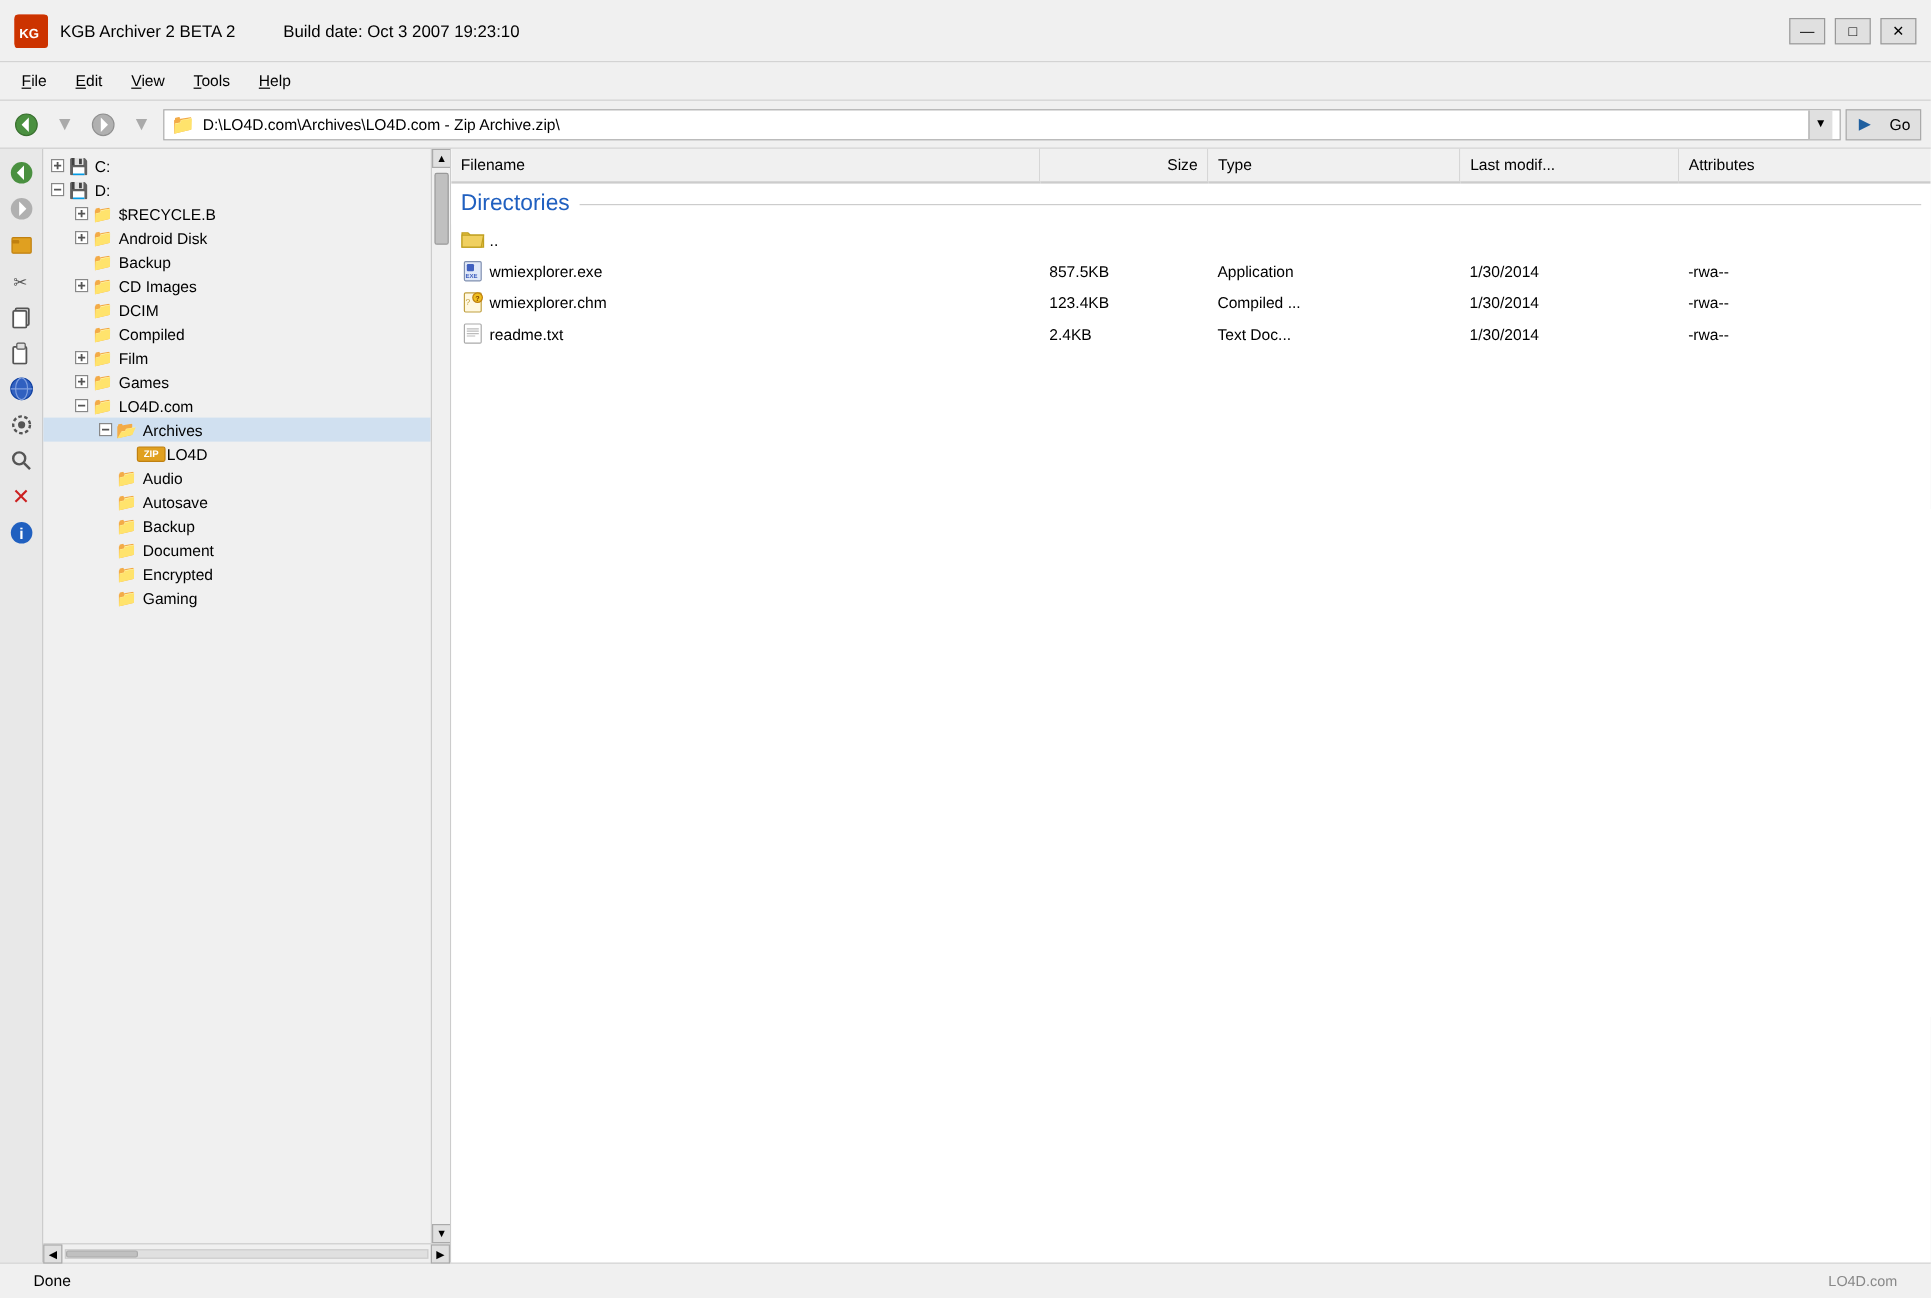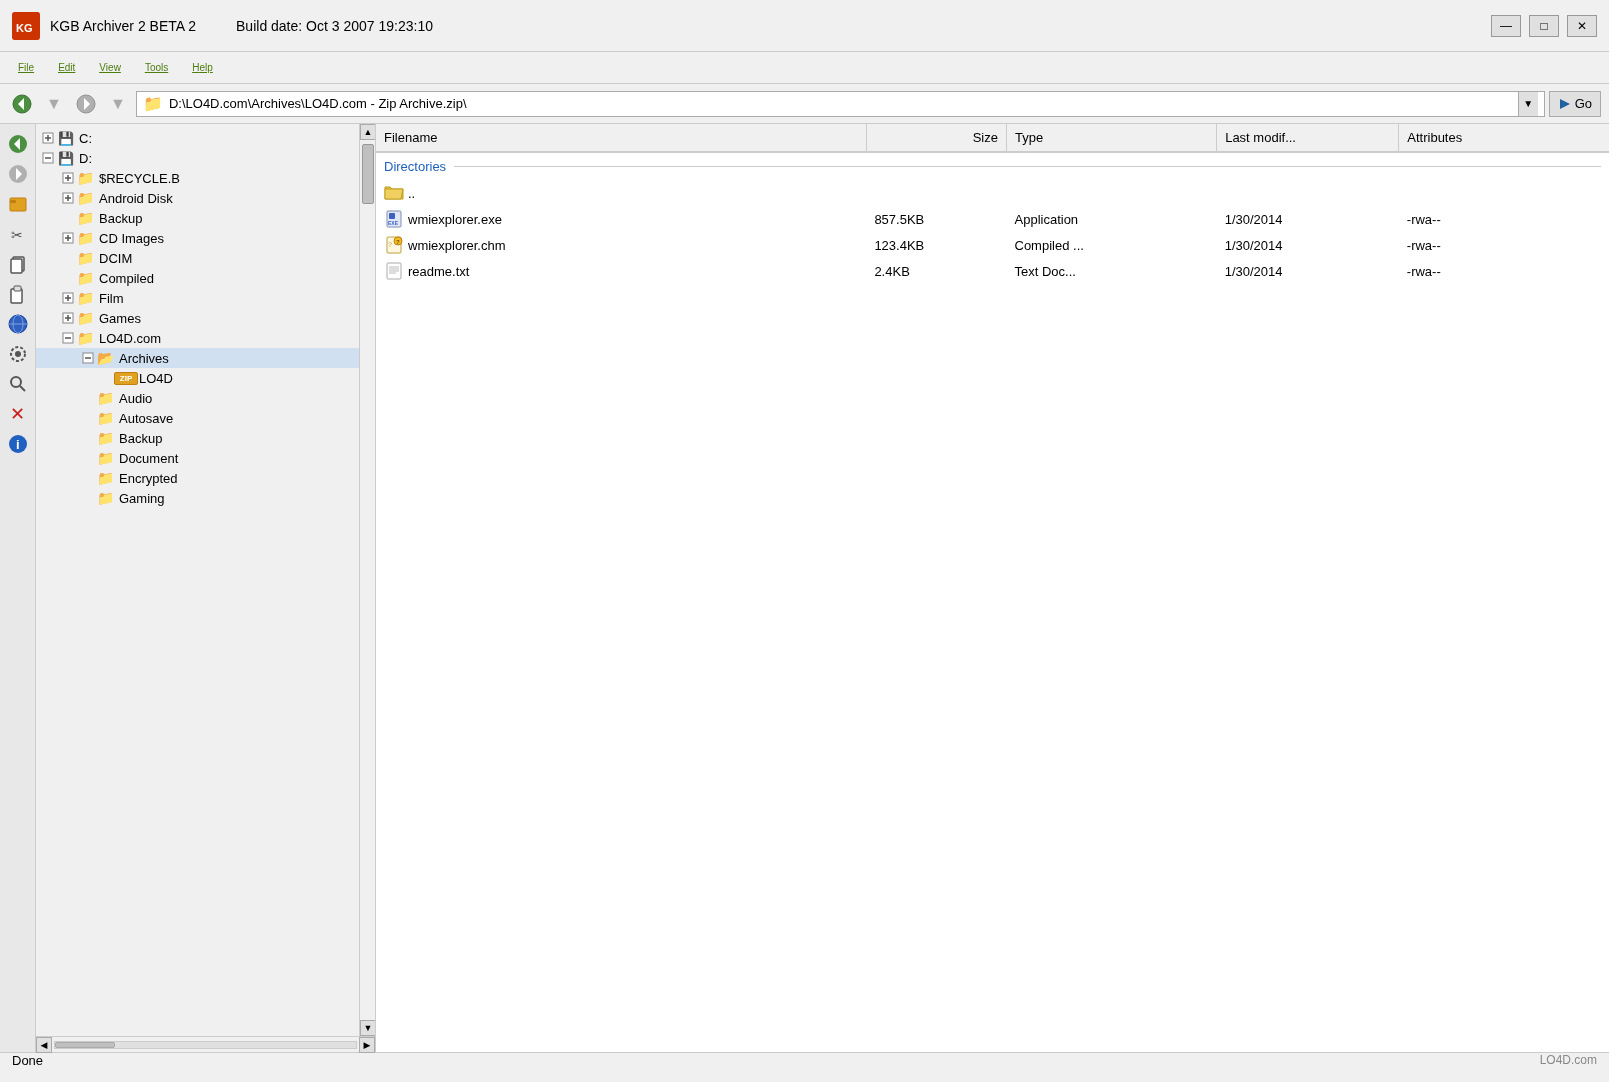--- a/index.html
+++ b/index.html
@@ -70,23 +70,22 @@
       border-bottom: 1px solid #ccc;
       display: flex;
       align-items: center;
       padding: 2px 8px;
       height: 32px;
       gap: 4px;
     }
     .menu-item {
       padding: 3px 10px;
       cursor: pointer;
-      font-size: 10px;
-      color: #4d7c0f;
-      text-decoration: underline;
+      font-size: 13px;
+      color: #000000;
     }
     .menu-item u { text-decoration: underline; }
 
     
     #toolbar {
       background: #f0f0f0;
       border-bottom: 1px solid #ccc;
       display: flex;
       align-items: center;
       padding: 4px 8px;
@@ -130,21 +129,21 @@
       height: 100%;
       display: flex;
       align-items: center;
       justify-content: center;
       cursor: pointer;
       font-size: 10px;
     }
     #go-btn {
       display: flex;
       align-items: center;
-      gap: 3px;
+      gap: 14px;
       padding: 3px 8px;
       border: 1px solid #aaa;
       background: #e0e0e0;
       cursor: pointer;
       height: 26px;
       font-size: 13px;
     }
 
     
     #main-area {
@@ -283,22 +282,23 @@
       border: 1px solid #aaa;
       border-radius: 2px;
     }
 
     
     #bottom-bar {
       height: 30px;
       background: #f0f0f0;
       border-top: 1px solid #ccc;
       display: flex;
+      align-items: center;
       justify-content: space-between;
-      padding: 0 12px;
+      padding: 0 28px;
       font-size: 13px;
     }
 
     
     #tree-container {
       width: 340px;
       display: flex;
       flex-direction: column;
       border-right: 1px solid #ccc;
     }
@@ -670,21 +670,21 @@
           <th style="width:150px;">Type</th>
           <th style="width:130px;">Last modif...</th>
           <th style="width:150px;">Attributes</th>
         </tr>
       </thead>
       <tbody>
 
         <tr>
           <td colspan="5" class="section-header">
             <div style="display:flex; align-items:center; gap:8px;">
-              <span style="color:#2060c0; font-size:13px;">Directories</span>
+              <span style="color:#2060c0; font-size:19px;">Directories</span>
               <div style="flex:1; height:1px; background:#ccc;"></div>
             </div>
           </td>
         </tr>
 
         <tr class="file-row">
           <td>
             <div class="file-name">
               <span class="file-icon">
                 <svg width="20" height="16" viewBox="0 0 20 16">

